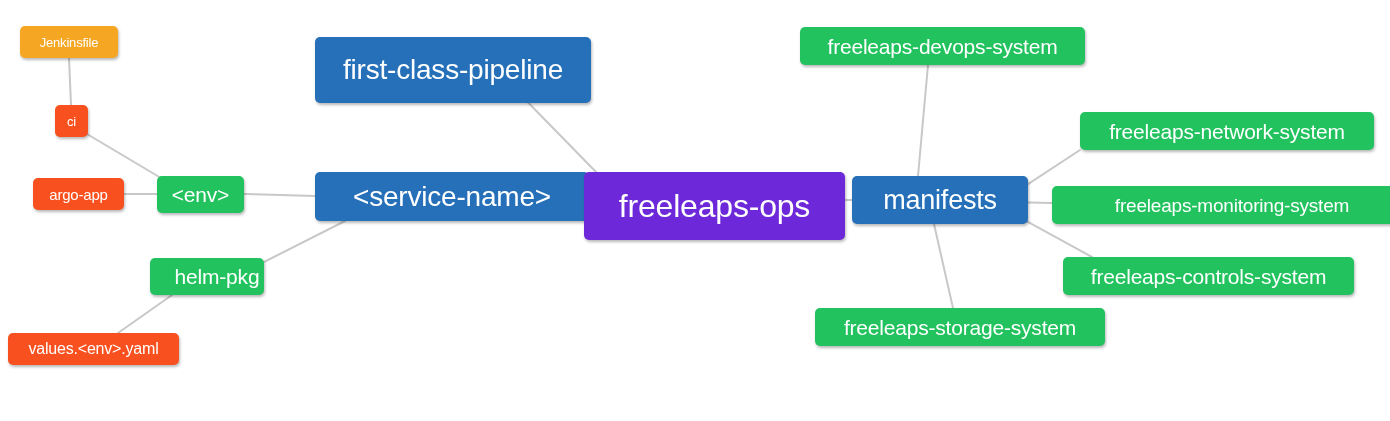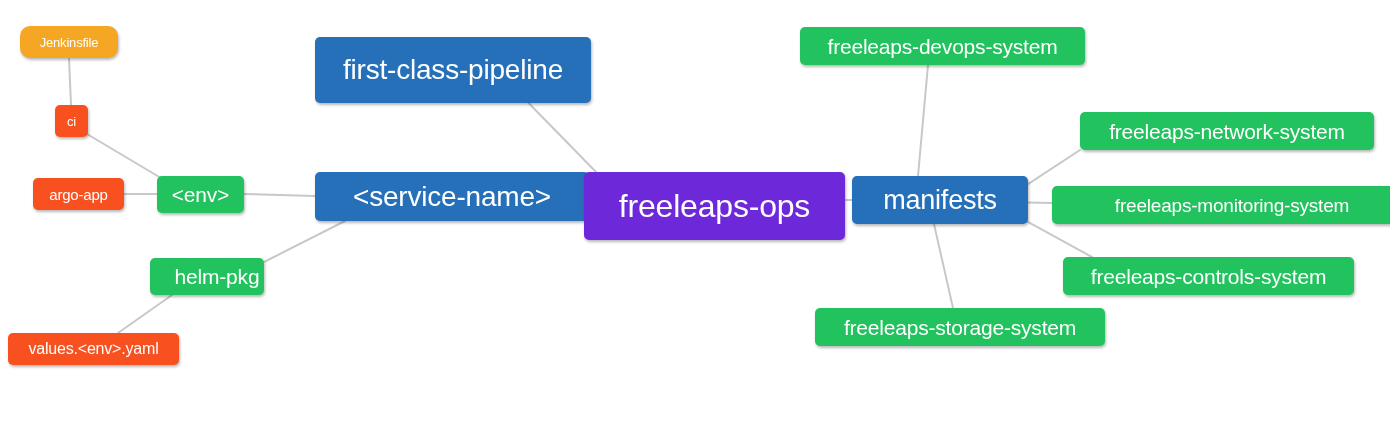--- a/index.html
+++ b/index.html
@@ -52,21 +52,21 @@
       <line x1="512" y1="86" x2="596" y2="172" stroke="#c8c8c8" stroke-width="2" stroke-linecap="round"></line>
       <line x1="569" y1="196" x2="584" y2="200" stroke="#c8c8c8" stroke-width="2" stroke-linecap="round"></line>
       <line x1="845" y1="200" x2="852" y2="200" stroke="#c8c8c8" stroke-width="2" stroke-linecap="round"></line>
       <line x1="918" y1="176" x2="928" y2="65" stroke="#c8c8c8" stroke-width="2" stroke-linecap="round"></line>
       <line x1="1010" y1="196" x2="1080" y2="150" stroke="#c8c8c8" stroke-width="2" stroke-linecap="round"></line>
       <line x1="1010" y1="202" x2="1052" y2="203" stroke="#c8c8c8" stroke-width="2" stroke-linecap="round"></line>
       <line x1="1010" y1="212" x2="1092" y2="257" stroke="#c8c8c8" stroke-width="2" stroke-linecap="round"></line>
       <line x1="934" y1="224" x2="953" y2="308" stroke="#c8c8c8" stroke-width="2" stroke-linecap="round"></line>
     </svg>
   <div id="node-layer">
-      <div class="node" style="left: 20px; top: 26px; width: 98px; height: 32px; background: rgb(245, 166, 35); font-size: 13px; border-radius: 10px;">
+      <div class="node" style="left: 20px; top: 26px; width: 98px; height: 32px; background: rgb(245, 166, 35); font-size: 13px;">
         <span>Jenkinsfile</span>
       </div>
       <div class="node" style="left: 55px; top: 105px; width: 33px; height: 32px; background: rgb(248, 80, 30); font-size: 13px;">
         <span>ci</span>
       </div>
       <div class="node" style="left: 33px; top: 178px; width: 91px; height: 32px; background: rgb(248, 80, 30); font-size: 15px;">
         <span>argo-app</span>
       </div>
       <div class="node" style="left: 157px; top: 176px; width: 87px; height: 37px; background: rgb(34, 195, 94); font-size: 21px;">
         <span>&lt;env&gt;</span>

